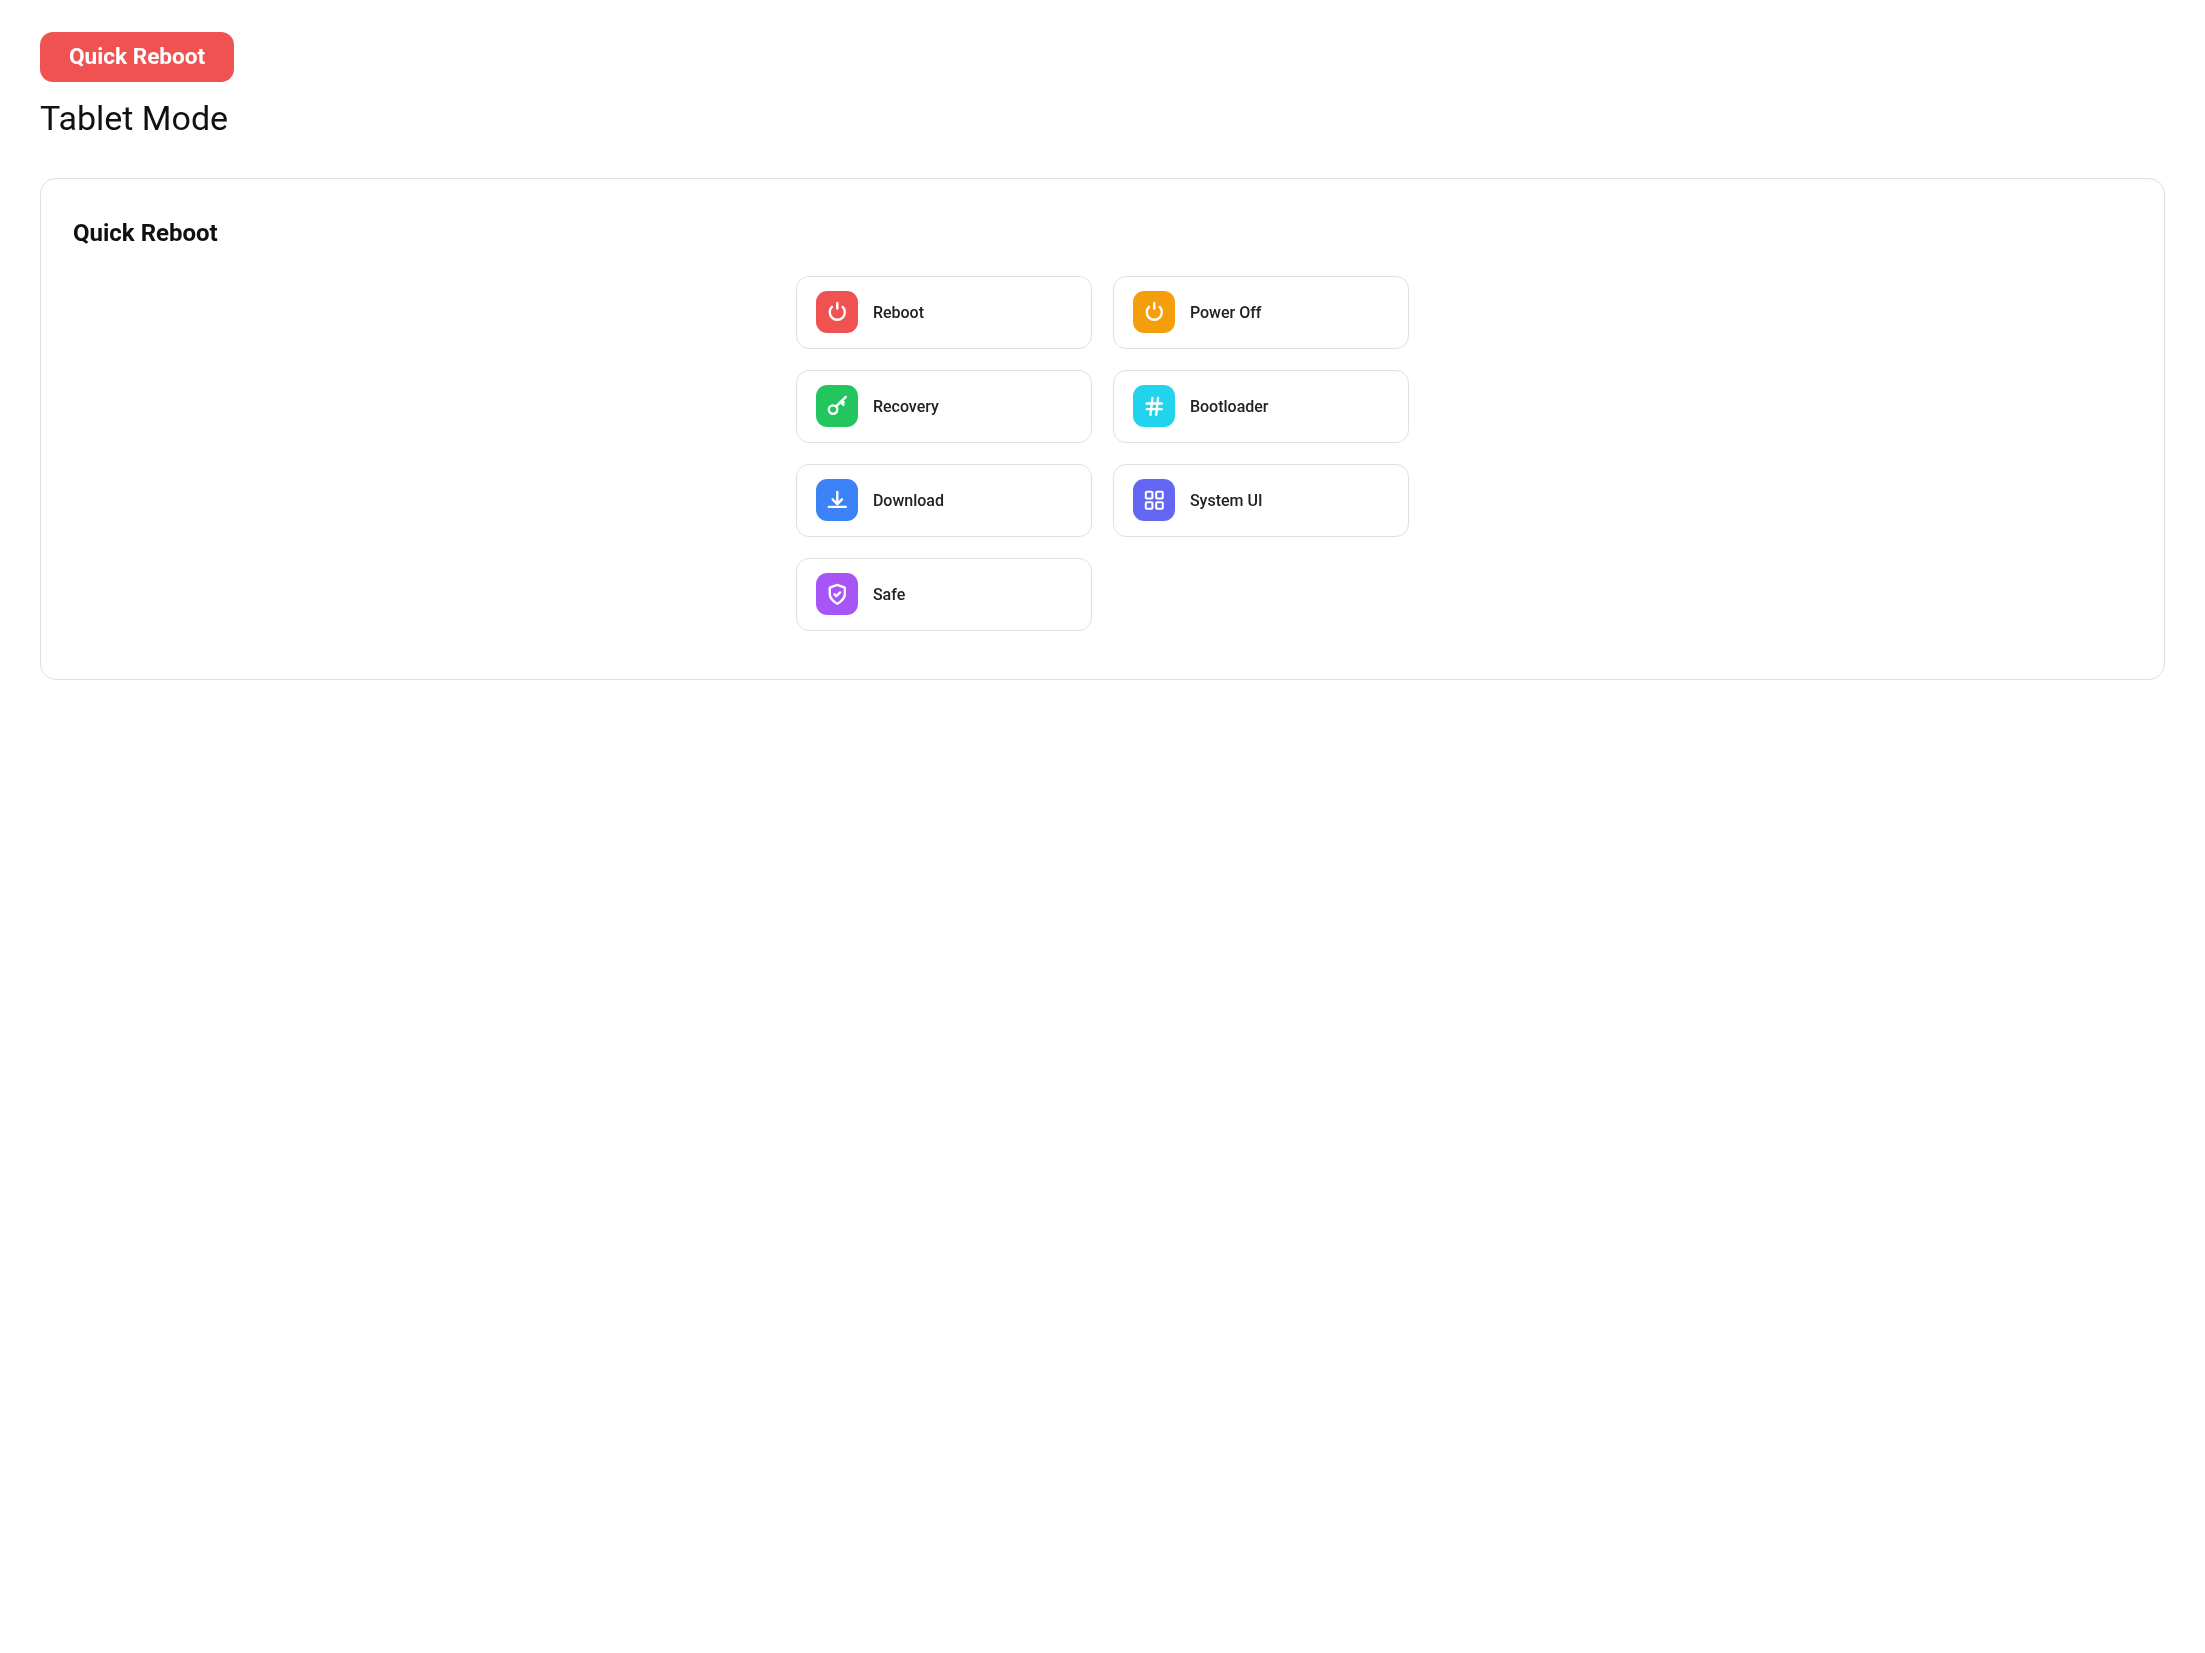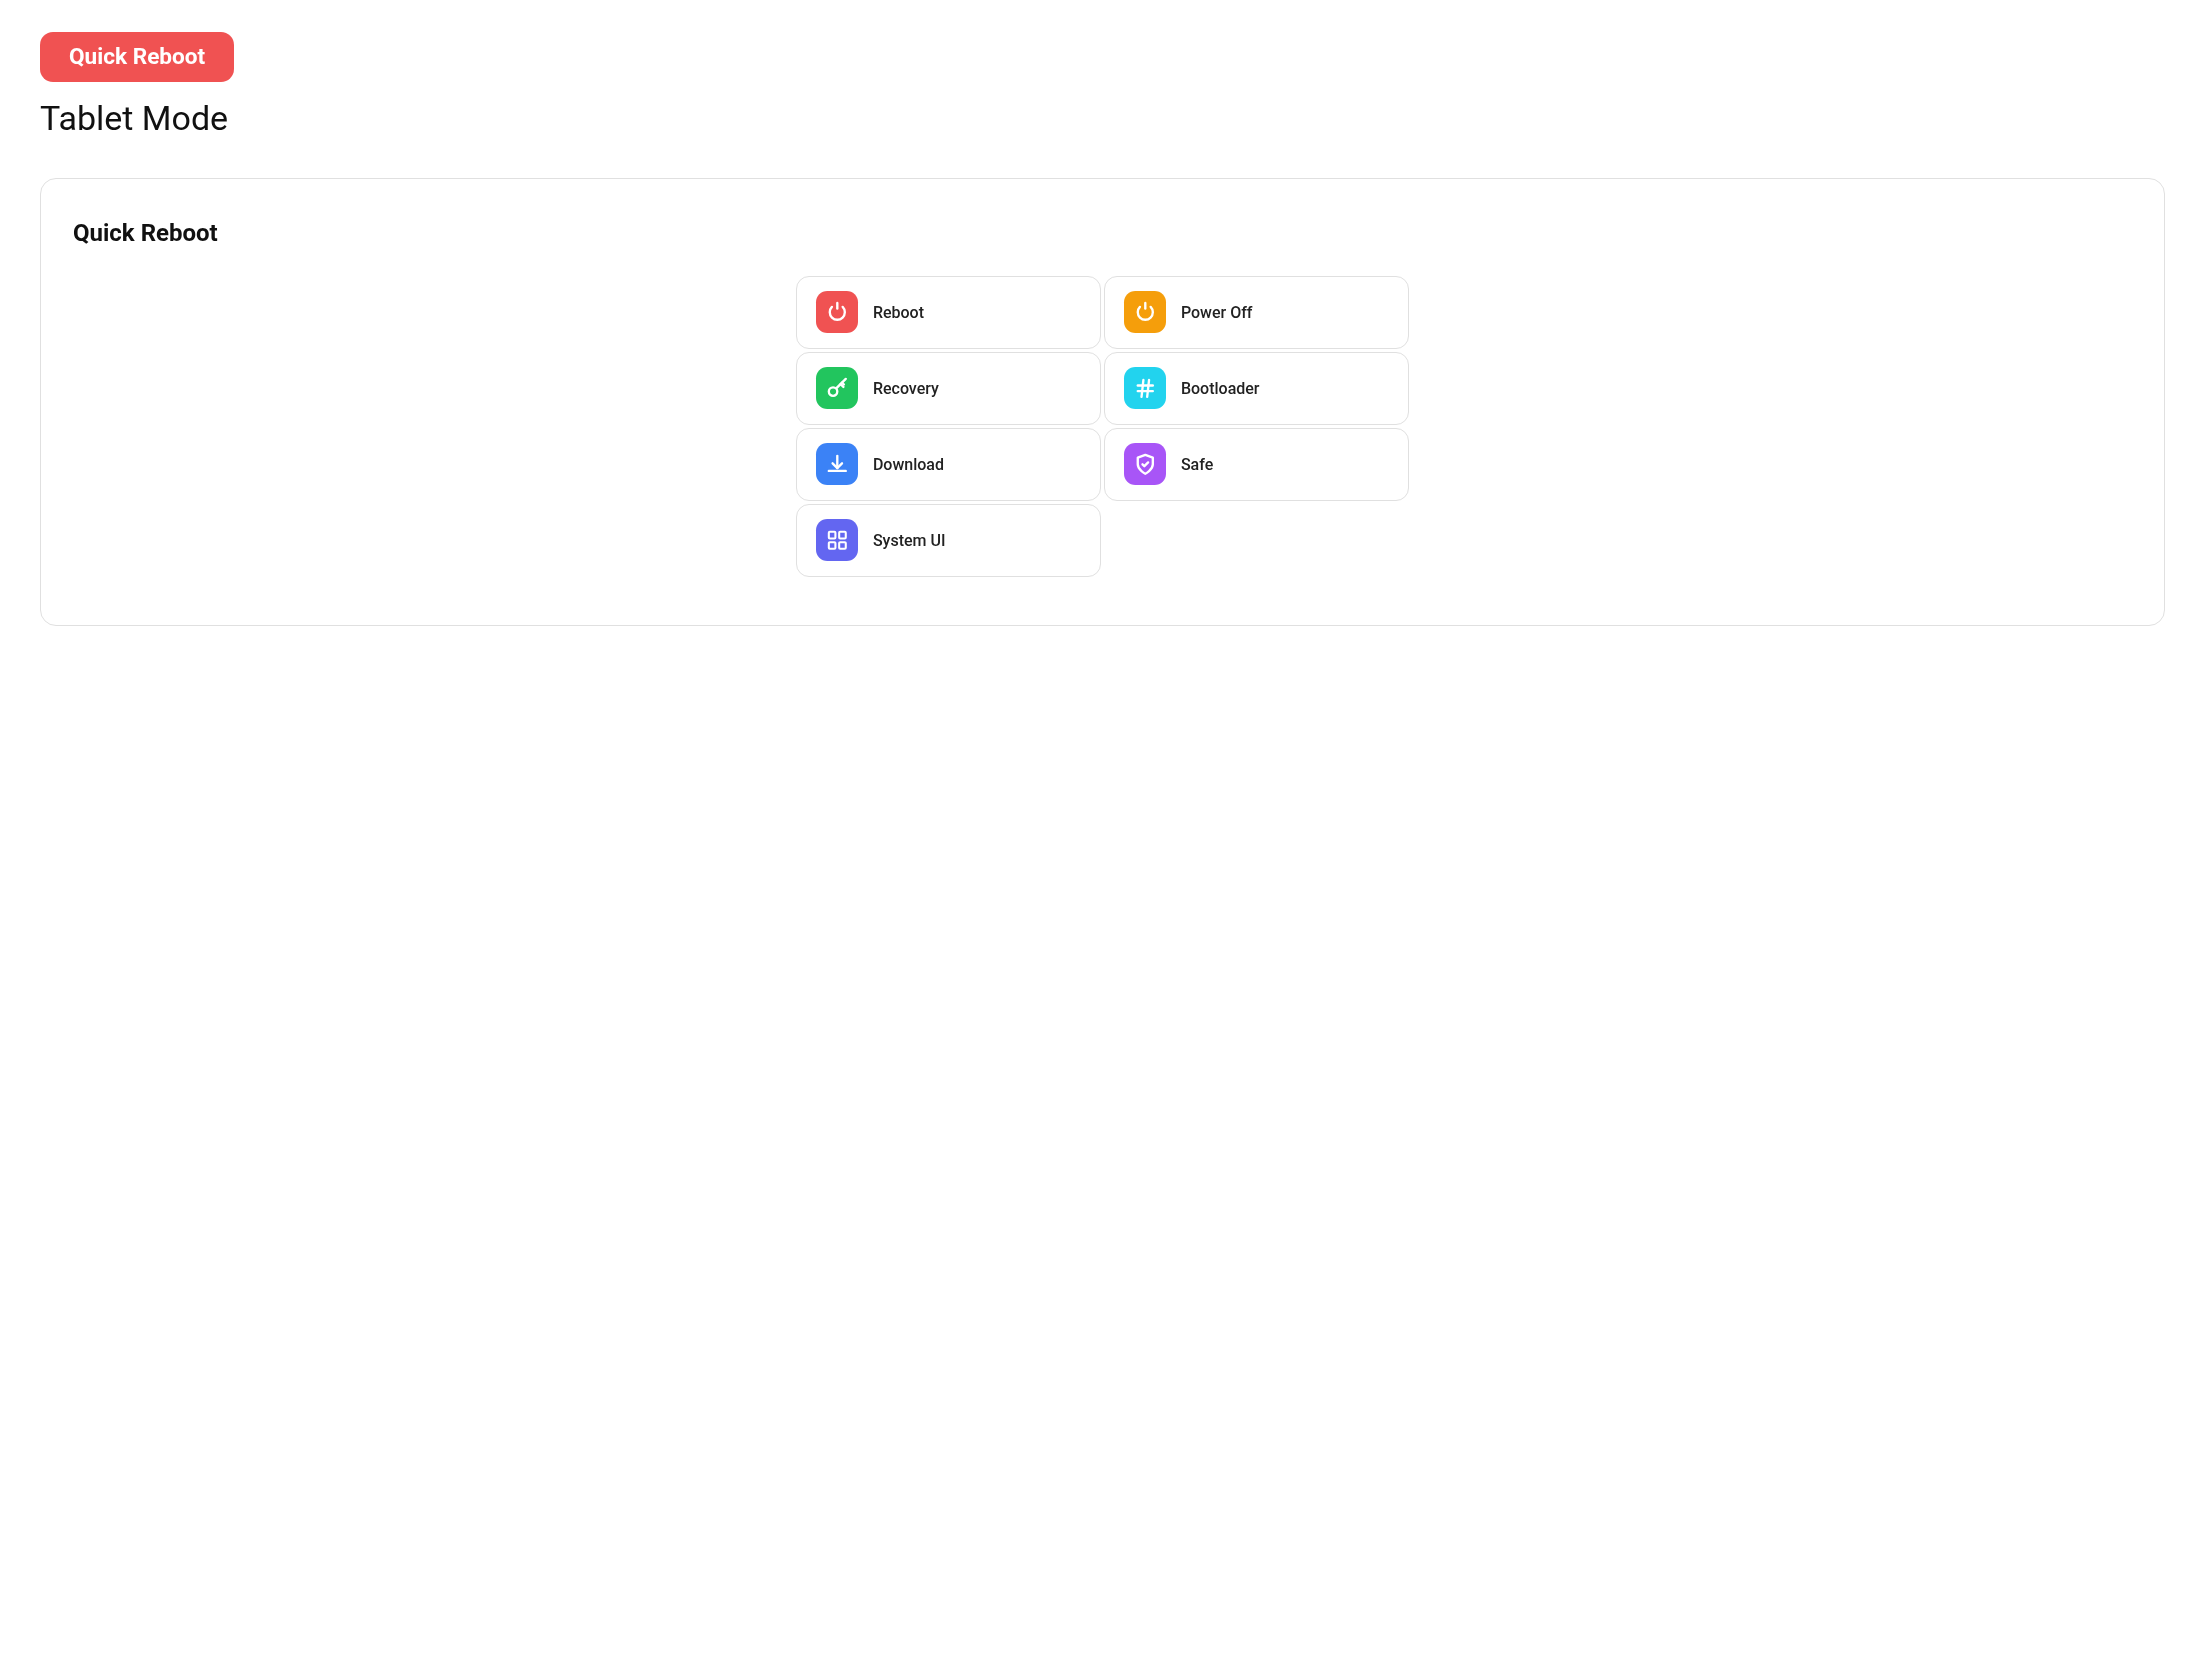--- a/index.html
+++ b/index.html
@@ -43,21 +43,21 @@
     .card-title {
       font-size: 24px;
       font-weight: 700;
       color: #111111;
       margin-bottom: 29px;
     }
 
     .grid {
       display: grid;
       grid-template-columns: 1fr 1fr;
-      gap: 3px;
+      gap: 21px;
       max-width: 613px;
       margin: 0 auto;
     }
 
     .grid-item {
       display: flex;
       align-items: center;
       gap: 14.5px;
       border: 1.2px solid #e0e0e0;
       border-radius: 13px;
@@ -162,37 +162,37 @@
         <div class="icon-wrap bg-blue-dark">
           <svg viewBox="0 0 24 24" fill="none" stroke="white" stroke-width="2.5" stroke-linecap="round" stroke-linejoin="round">
       <path d="M12 3v13"></path>
             <path d="M7 11l5 5 5-5"></path>
             <path d="M3 19h18"></path>
     </svg>
         </div>
         <span class="item-label">Download</span>
       </div>
       <div class="grid-item">
-        <div class="icon-wrap bg-purple">
-          <svg viewBox="0 0 24 24" fill="none" stroke="white" stroke-width="2.5" stroke-linecap="round" stroke-linejoin="round">
-      <path d="M12 22s8-4 8-10V5l-8-3-8 3v7c0 6 8 10 8 10z"></path>
-      <path d="M9 12l2 2 4-4"></path>
-    </svg>
-        </div>
-        <span class="item-label">Safe</span>
-      </div>
-      <div class="grid-item">
         <div class="icon-wrap bg-indigo">
           <svg viewBox="0 0 24 24" fill="none" stroke="white" stroke-width="2.2" stroke-linecap="round" stroke-linejoin="round">
       <rect x="3" y="3" width="7" height="7" rx="1"></rect>
             <rect x="14" y="3" width="7" height="7" rx="1"></rect>
       <rect x="3" y="14" width="7" height="7" rx="1"></rect>
             <rect x="14" y="14" width="7" height="7" rx="1"></rect>
     </svg>
         </div>
         <span class="item-label">System UI</span>
       </div>
+      <div class="grid-item">
+        <div class="icon-wrap bg-purple">
+          <svg viewBox="0 0 24 24" fill="none" stroke="white" stroke-width="2.5" stroke-linecap="round" stroke-linejoin="round">
+      <path d="M12 22s8-4 8-10V5l-8-3-8 3v7c0 6 8 10 8 10z"></path>
+      <path d="M9 12l2 2 4-4"></path>
+    </svg>
+        </div>
+        <span class="item-label">Safe</span>
+      </div>
     </div>
 </div>
 
 
 
 
 
 </body></html>

